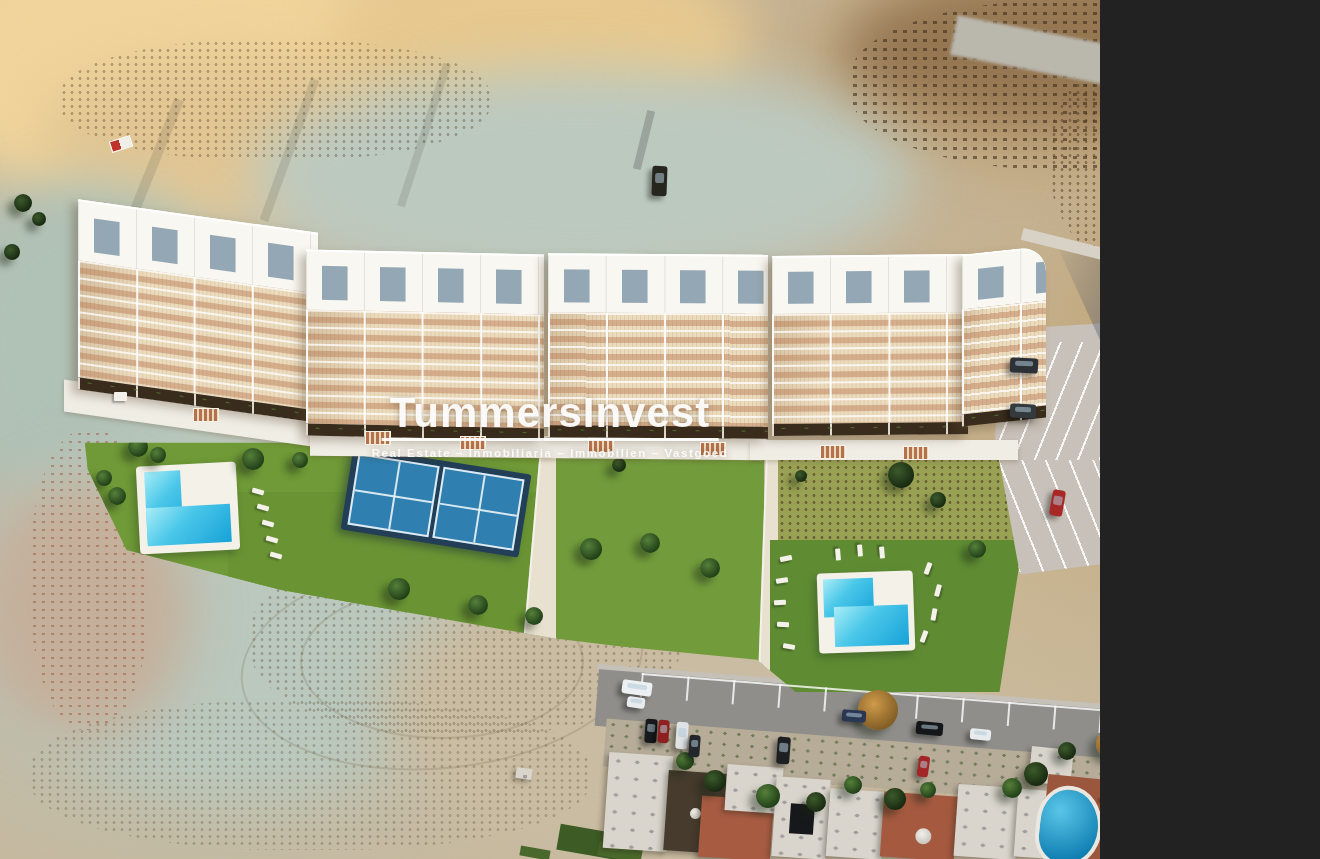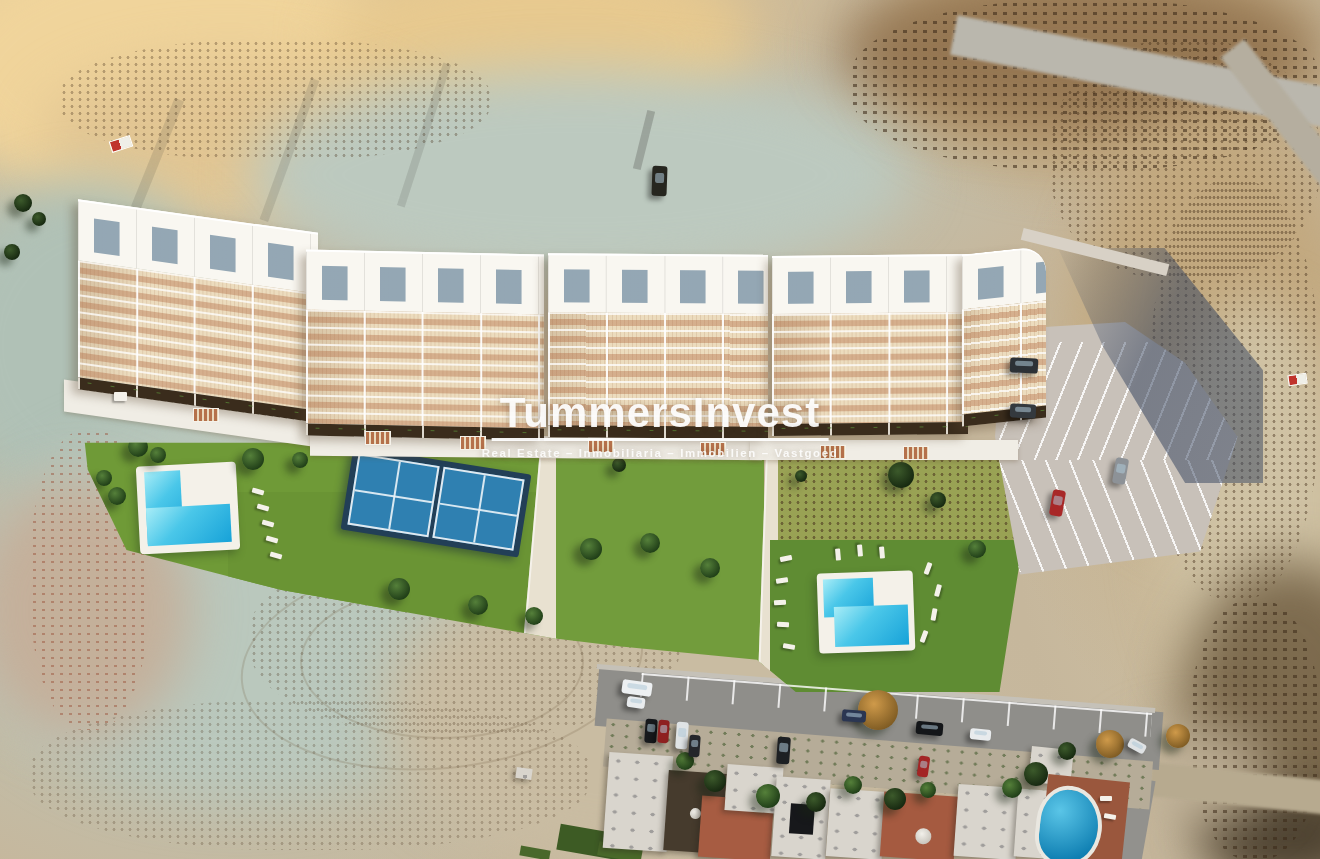--- a/index.html
+++ b/index.html
@@ -1,16 +1,16 @@
 <!DOCTYPE html>
 <html><head>
 <meta charset="utf-8">
 <style>
   html,body{margin:0;padding:0;background:#222;font-family:"Liberation Sans",sans-serif}
-  .scene{position:relative;width:1320px;height:859px;overflow:hidden;
+  .scene{position:relative;width:1100px;height:859px;overflow:hidden;
     background-color:#c6b79c;
     background-image:
       radial-gradient(480px 280px at 8% 4%,  rgba(240,212,155,.95), rgba(240,212,155,0) 70%),
       radial-gradient(460px 200px at 42% 0%, rgba(231,201,143,.9),  rgba(231,201,143,0) 70%),
       radial-gradient(700px 230px at 44% 20%,rgba(188,201,191,.95), rgba(188,201,191,0) 72%),
       radial-gradient(340px 360px at 0% 38%, rgba(176,193,182,.9),  rgba(176,193,182,0) 70%),
       radial-gradient(620px 420px at 18% 72%,rgba(186,200,189,.95), rgba(186,200,189,0) 72%),
       radial-gradient(560px 330px at 50% 86%,rgba(201,188,162,.95), rgba(201,188,162,0) 72%),
       radial-gradient(430px 260px at 86% 6%, rgba(195,169,127,.95), rgba(195,169,127,0) 70%),
       radial-gradient(420px 500px at 98% 48%,rgba(194,168,126,.9),  rgba(194,168,126,0) 72%),

